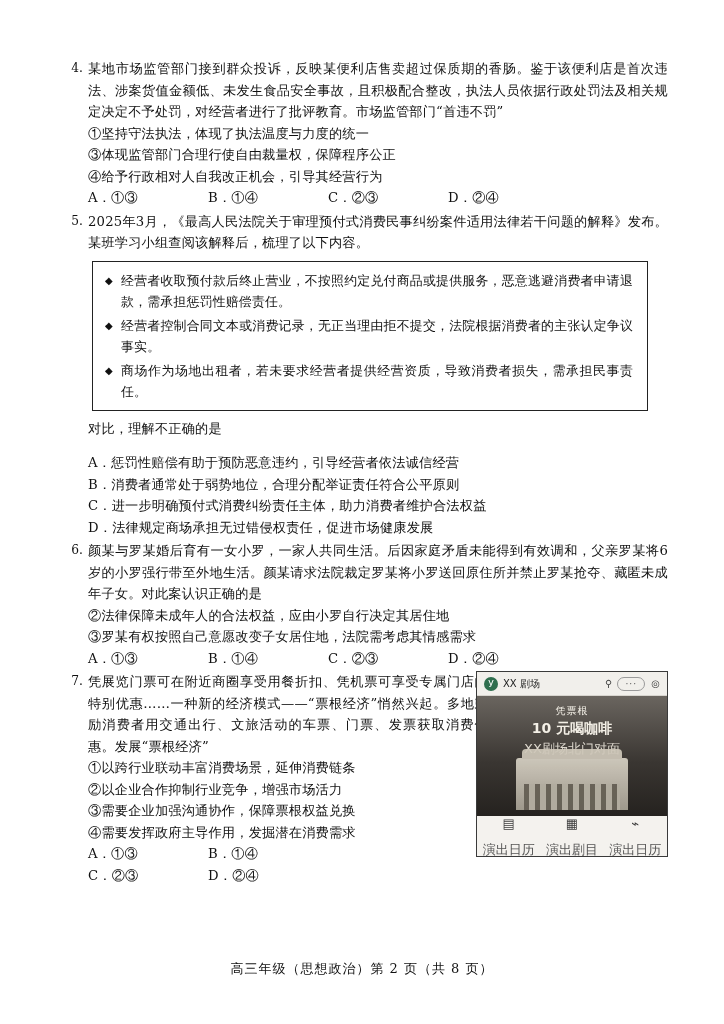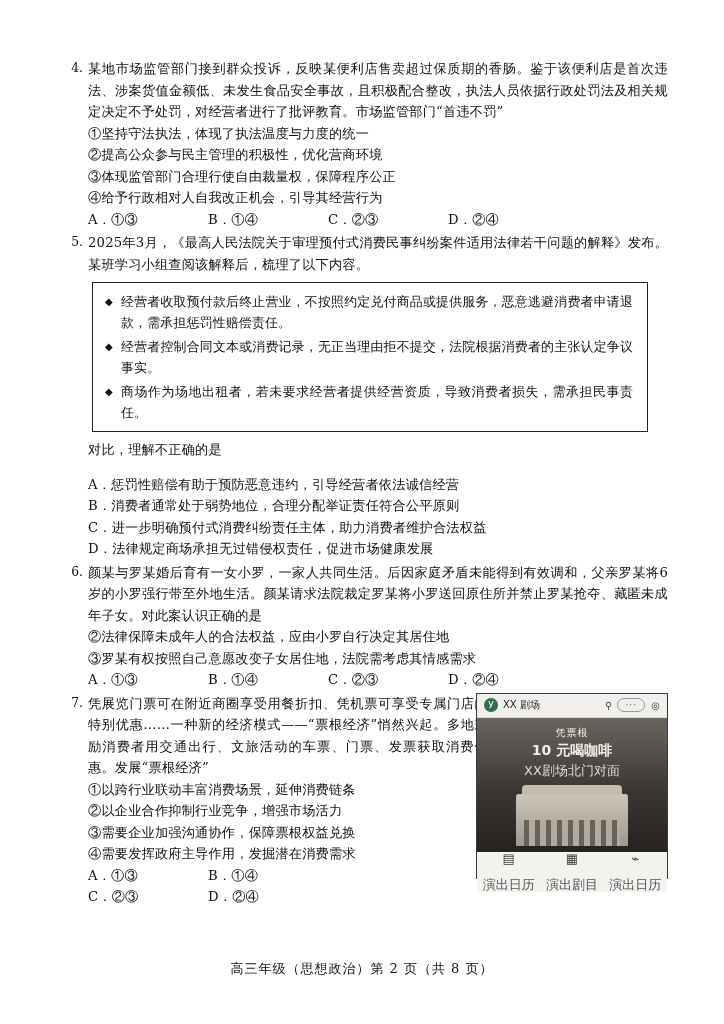--- a/index.html
+++ b/index.html
@@ -138,21 +138,21 @@
     display: flex;
     align-items: center;
     justify-content: center;
     margin-left: 5px;
     font-size: 9px;
     letter-spacing: 1px;
     color: #555;
   }
   .poster {
     position: relative;
-    height: 134px;
+    height: 120px;
     background: #4e4a46;
     overflow: hidden;
   }
   .poster-grad {
     position: absolute;
     inset: 0;
     background: linear-gradient(180deg,#6a655f 0%, #3a3632 55%, #25221f 100%);
   }
   .poster-text {
     position: absolute;
@@ -225,21 +225,20 @@
 </head>
 <body>
 
 <div class="page">
 
   <div class="qblock">
     <div class="qnum">4.</div>
     <div class="qbody">
       <p class="stem">某地市场监管部门接到群众投诉，反映某便利店售卖超过保质期的香肠。鉴于该便利店是首次违法、涉案货值金额低、未发生食品安全事故，且积极配合整改，执法人员依据行政处罚法及相关规定决定不予处罚，对经营者进行了批评教育。市场监管部门“首违不罚”</p>
       <p class="opt-line">①坚持守法执法，体现了执法温度与力度的统一</p>
-      <p class="opt-line">②提高公众参与民主管理的积极性，优化营商环境</p>
       <p class="opt-line">③体现监管部门合理行使自由裁量权，保障程序公正</p>
       <p class="opt-line">④给予行政相对人自我改正机会，引导其经营行为</p>
       <div class="choices">
         <span class="c1">A．①③</span>
         <span class="c2">B．①④</span>
         <span class="c3">C．②③</span>
         <span class="c4">D．②④</span>
       </div>
     </div>
   </div>

